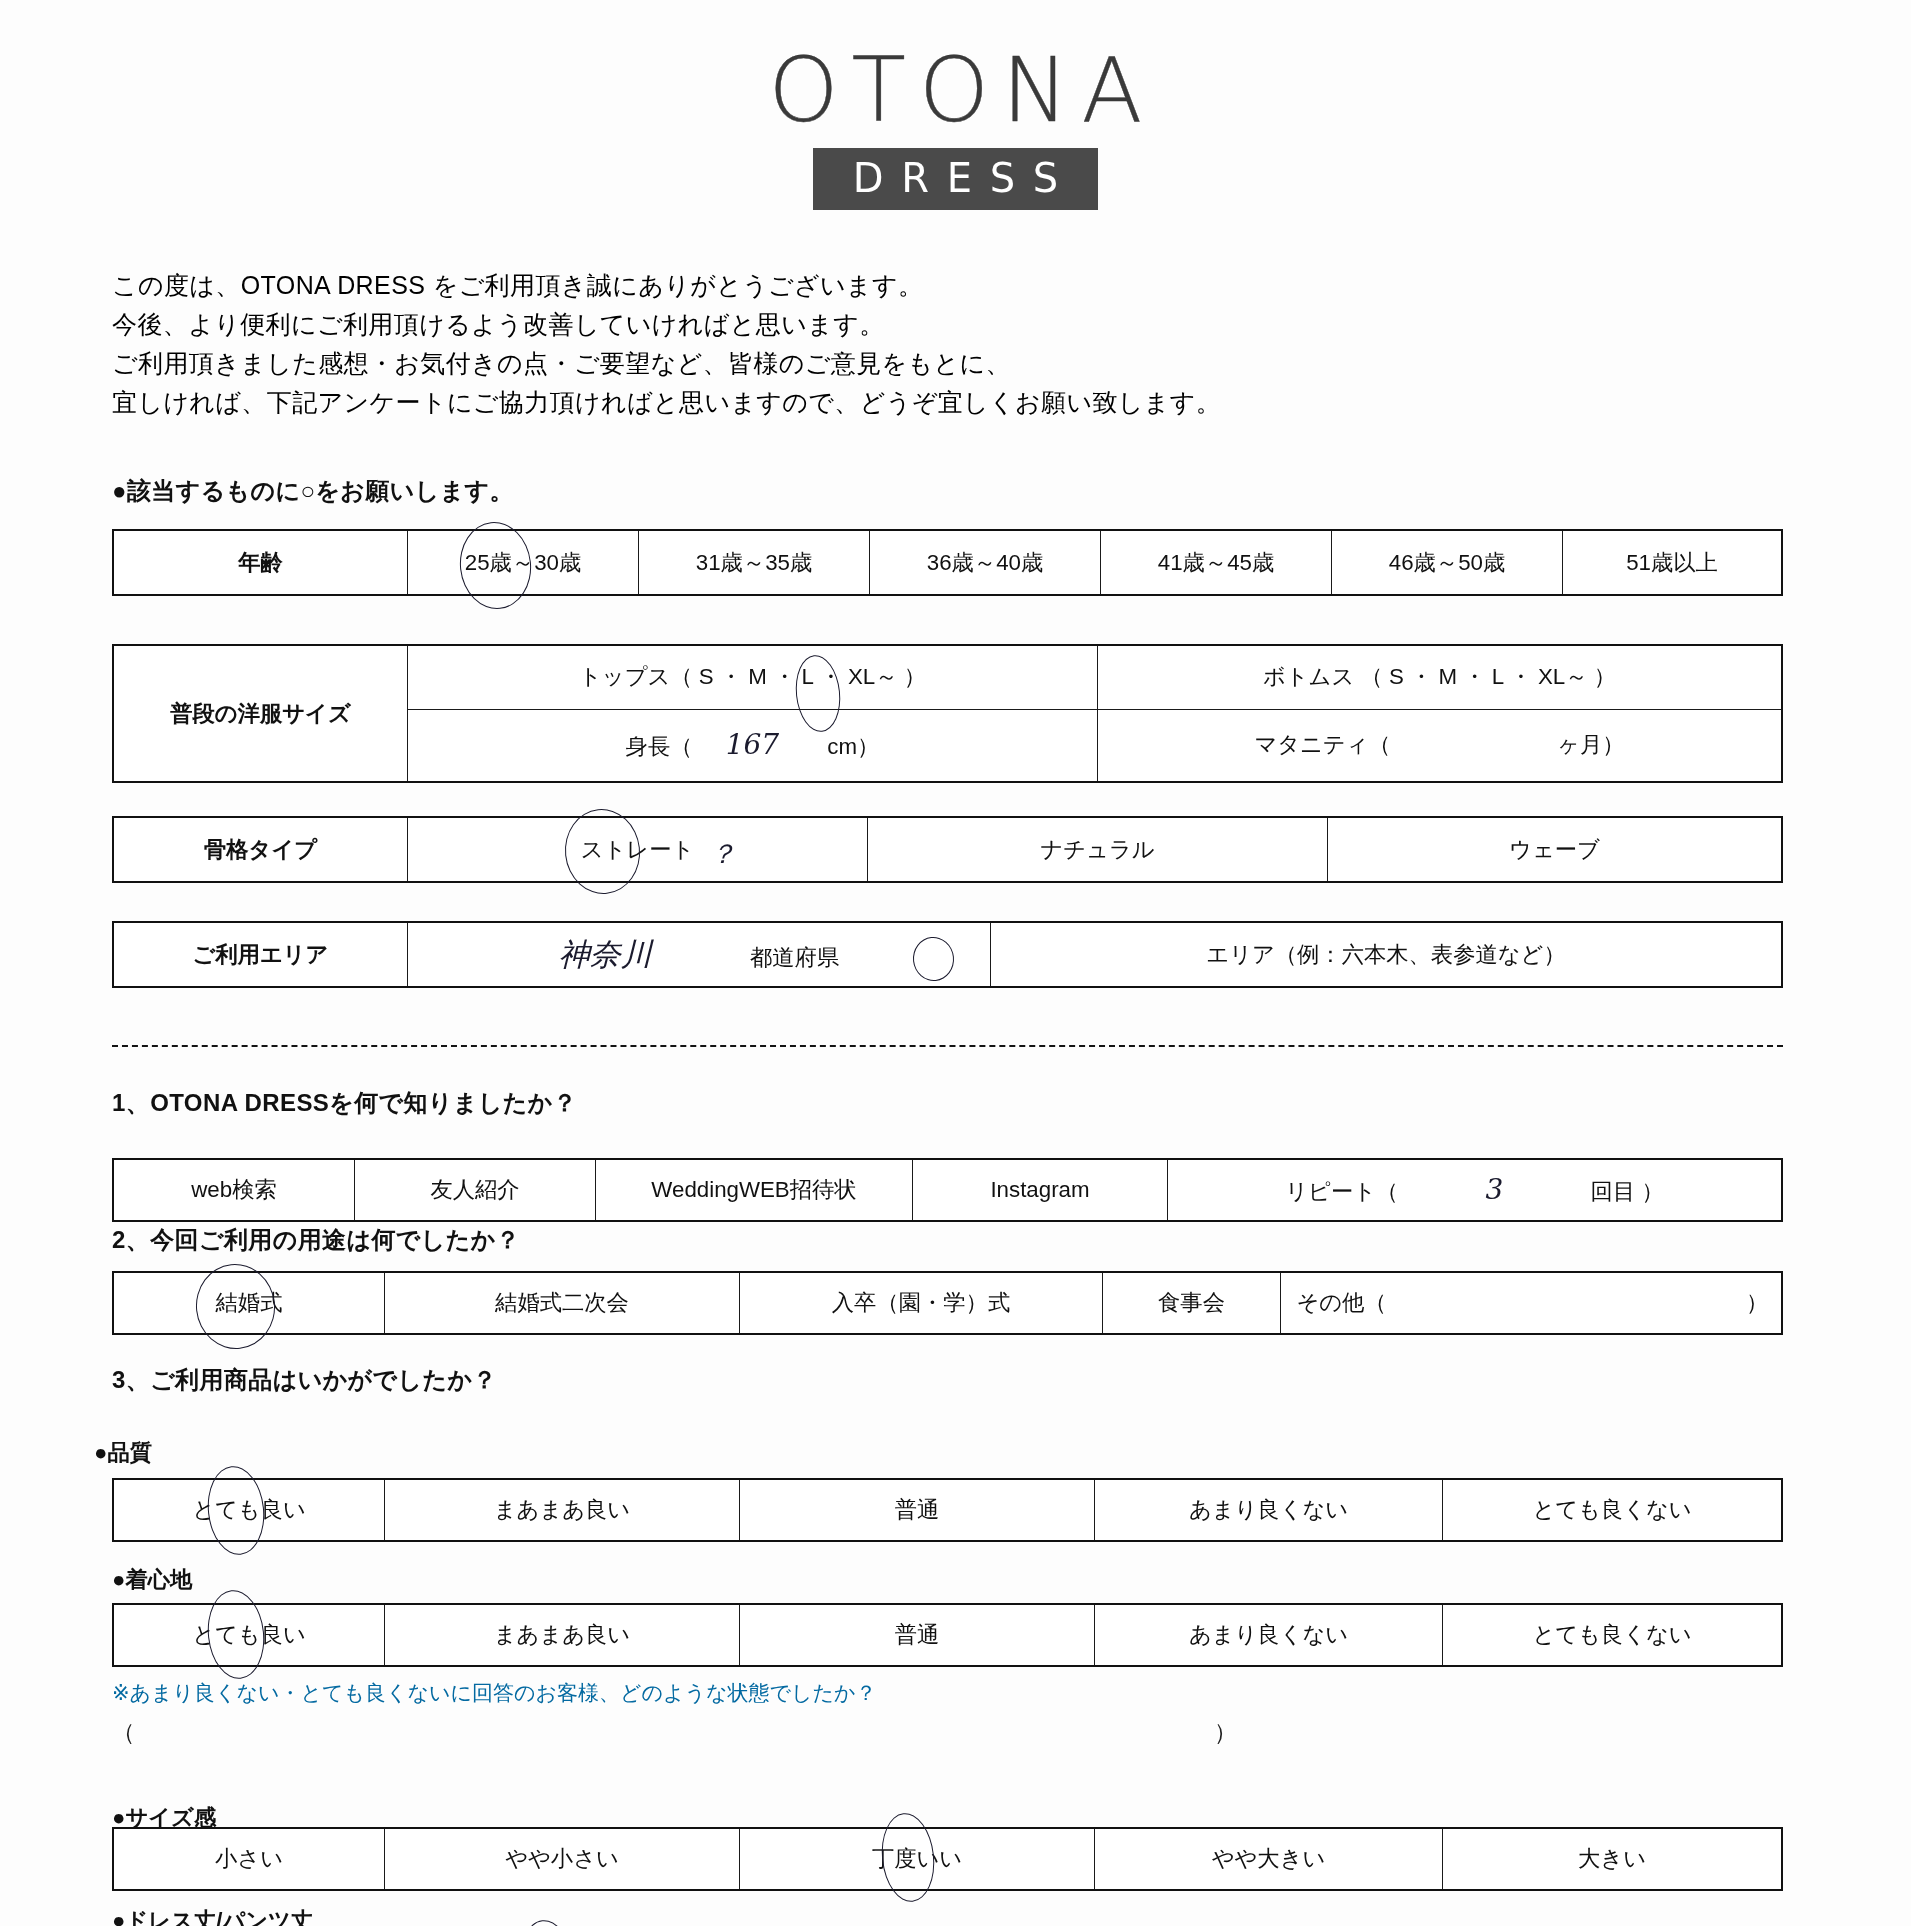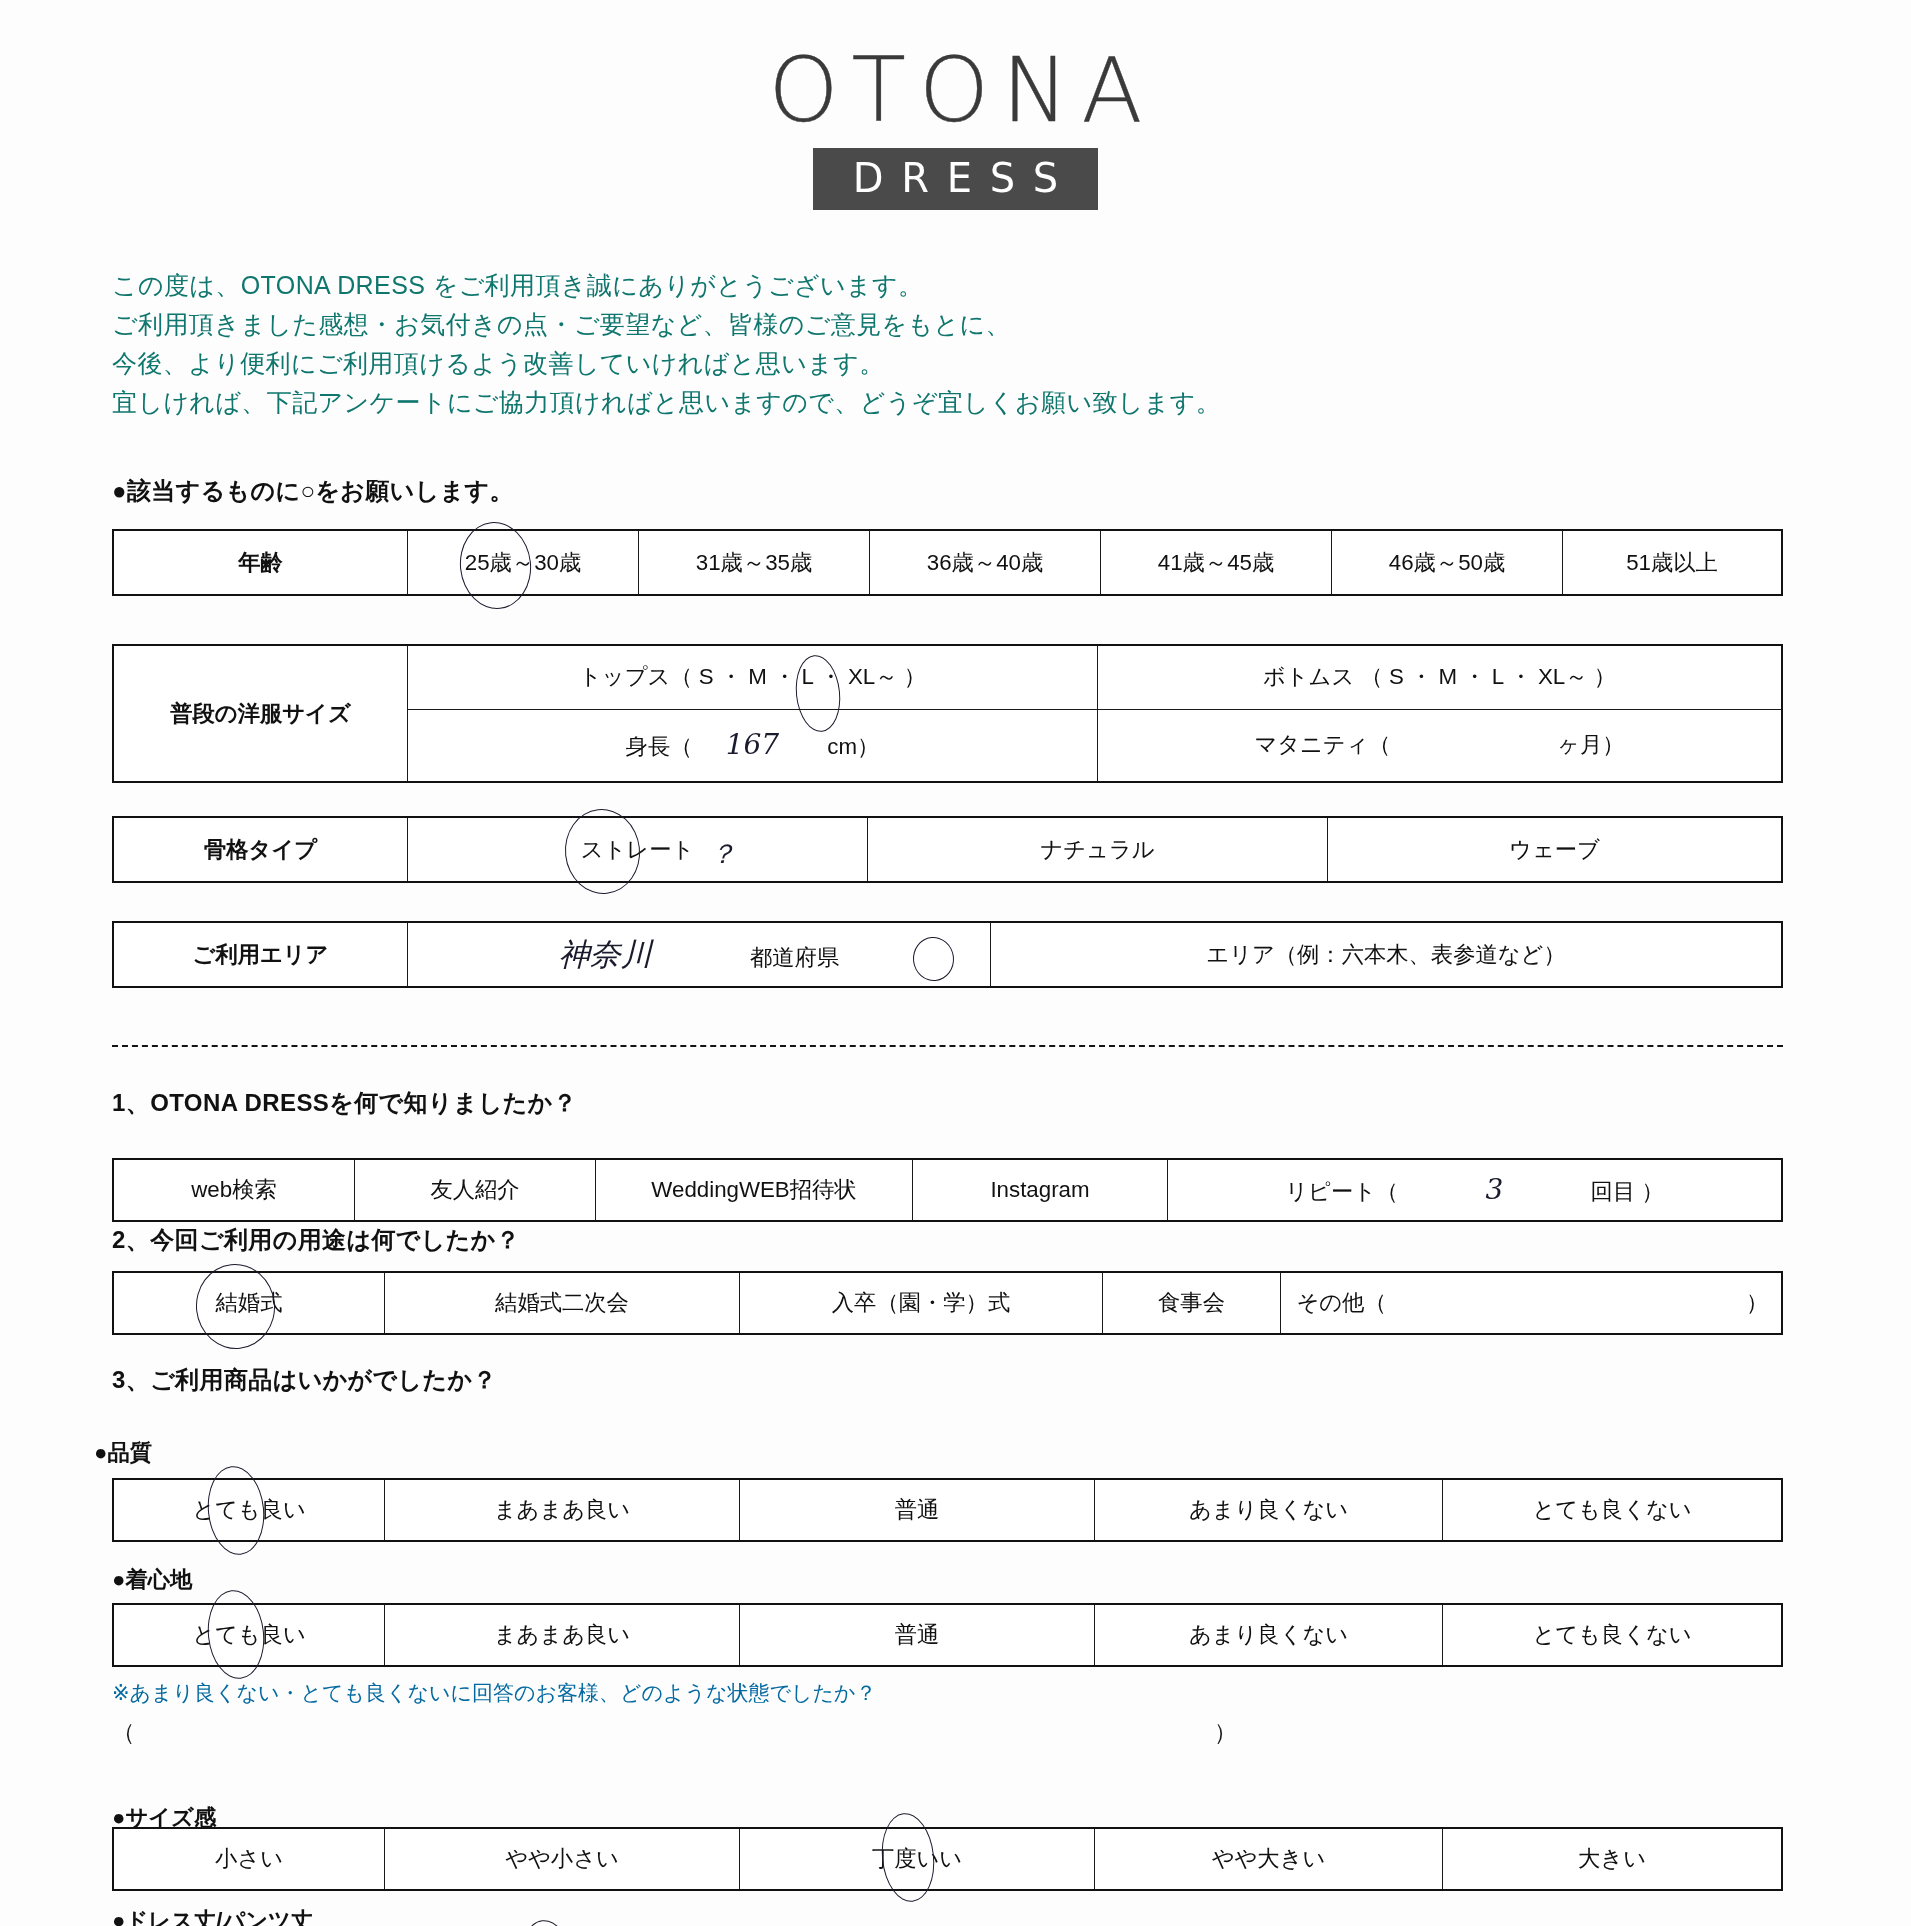--- a/index.html
+++ b/index.html
@@ -52,21 +52,21 @@
     text-indent: 17.7px;
     font-weight: 400;
   }
   
   .intro {
     position: absolute;
     left: 112px;
     top: 266px;
     font-size: 25px;
     line-height: 39px;
-    color: #0f766e;
+    color: #000000;
     letter-spacing: 0.4px;
   }
   .intro div { white-space: nowrap; }
   
   .sec-label {
     position: absolute;
     font-size: 24px;
     font-weight: bold;
     color: #111;
     white-space: nowrap;
@@ -149,22 +149,22 @@
 
   <div class="logo-wrap">
     <div class="logo-otona">OTONA</div>
     <div class="logo-dress-box">
       <div class="logo-dress">DRESS</div>
     </div>
   </div>
 
   <div class="intro">
     <div>この度は、OTONA DRESS をご利用頂き誠にありがとうございます。</div>
+    <div>今後、より便利にご利用頂けるよう改善していければと思います。</div>
     <div>ご利用頂きました感想・お気付きの点・ご要望など、皆様のご意見をもとに、</div>
-    <div>今後、より便利にご利用頂けるよう改善していければと思います。</div>
     <div>宜しければ、下記アンケートにご協力頂ければと思いますので、どうぞ宜しくお願い致します。</div>
   </div>
 
   <div class="sec-label" style="left:112px; top:475px;">●該当するものに○をお願いします。</div>
 
   <table class="tbl thick" style="left:112px; top:529px; width:1671px; height:67px;">
     <tbody>
         <tr>
       <td class="lbl" style="width:293px;">年齢</td>
       <td style="width:230px;">25歳～30歳</td>

